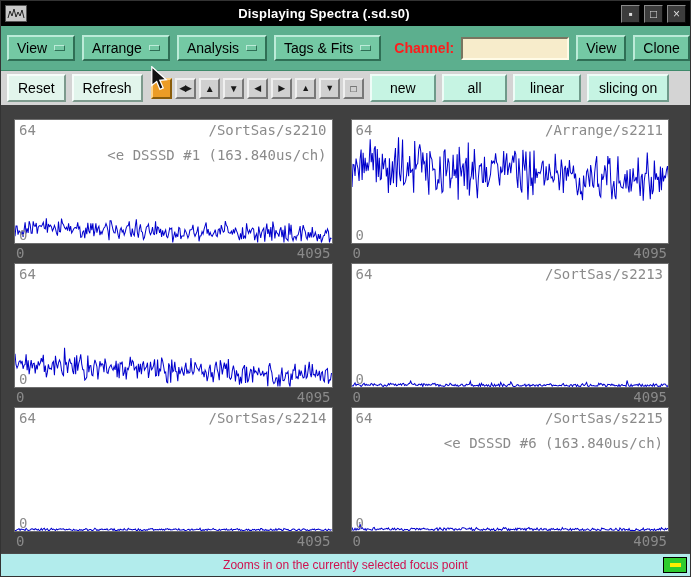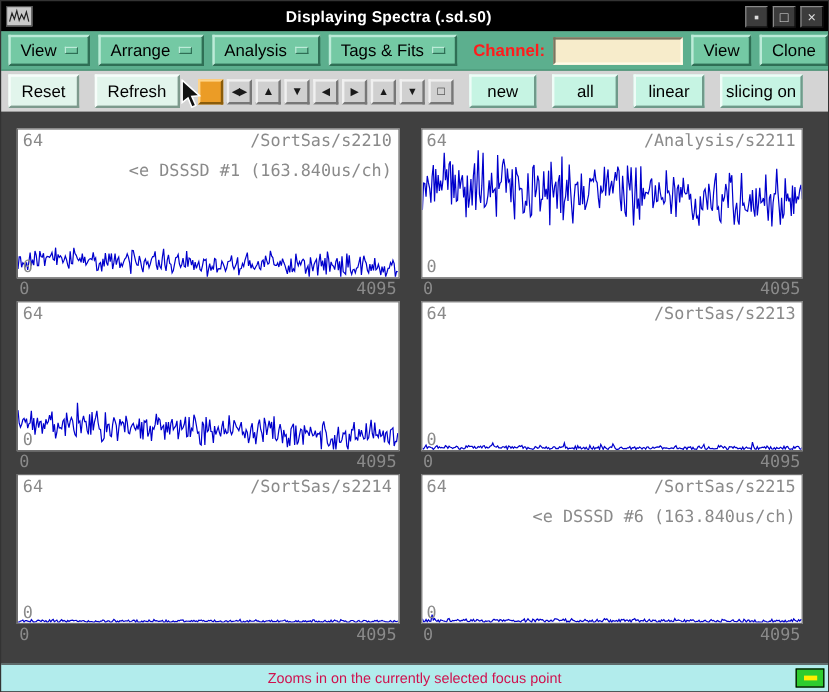--- a/index.html
+++ b/index.html
@@ -12,35 +12,35 @@
   .titlebar { height:25px; background:#000; color:#fff; display:flex; align-items:center;
               padding:0 4px; gap:4px; flex:0 0 auto; }
   .app-icon { width:22px; height:17px; background:#c9c9c9; border:1px solid #555;
               display:flex; align-items:center; justify-content:center; }
   .titlebar .title { flex:1; text-align:center; font-weight:bold; font-size:13px; letter-spacing:0.2px; }
   .tb-btn { width:19px; height:18px; background:#3c3c3c; border:1px solid;
             border-color:#8a8a8a #0a0a0a #0a0a0a #8a8a8a; color:#ddd;
             display:flex; align-items:center; justify-content:center; font-size:12px; line-height:1; }
 
   
-  .menubar { height:33px; background:#5caf8e; display:flex; align-items:center;
+  .menubar { height:45px; background:#5caf8e; display:flex; align-items:center;
              padding:0 6px; gap:7px; flex:0 0 auto; border-bottom:1px solid #3f8a6b; }
   .menu-btn, .green-btn { background:#74c9a4; border:2px solid; border-color:#bcebd8 #2f6f55 #2f6f55 #bcebd8;
              padding:3px 8px; font-size:14px; color:#000; display:flex; align-items:center; gap:7px;
              white-space:nowrap; cursor:default; }
   .menu-ind { width:11px; height:6px; background:#74c9a4; border:1px solid;
               border-color:#bcebd8 #2f6f55 #2f6f55 #bcebd8; }
   .channel-label { color:#ff1c1c; font-weight:bold; font-size:14px; margin-left:6px; }
   .channel-input { width:108px; height:23px; background:#f7eccb; border:2px solid;
                    border-color:#7a7560 #fffbe6 #fffbe6 #7a7560; font-size:13px; padding:0 4px;
                    font-family:"Liberation Sans",sans-serif; }
 
   
   .toolbar { height:34px; background:#d4d4d4; display:flex; align-items:center;
-             padding:0 6px; gap:13px; flex:0 0 auto; }
+             padding:0 6px; gap:6px; flex:0 0 auto; }
   .pale-btn { background:#e2f5ec; border:2px solid; border-color:#f7fdfa #7d9a8d #7d9a8d #f7fdfa;
               padding:4px 9px; font-size:14px; color:#000; white-space:nowrap; }
   .navgroup { display:flex; gap:3px; align-items:center; margin-left:2px; }
   .nav-btn { width:21px; height:21px; background:#d0d0d0; border:2px solid;
              border-color:#f0f0f0 #777 #777 #f0f0f0; display:flex; align-items:center;
              justify-content:center; font-size:9px; letter-spacing:-1px; color:#1a1a1a; padding:0; }
   .nav-btn.big { font-size:10px; }
   .nav-btn.active { background:#eb9c26; border-color:#ffd489 #8a5c0a #8a5c0a #ffd489; }
   .wide-btn { background:#c6f4e3; border:2px solid; border-color:#eefcf7 #6f9a8a #6f9a8a #eefcf7;
               padding:4px 0; font-size:14px; color:#000; text-align:center; white-space:nowrap; }
@@ -155,21 +155,21 @@
           <span>4095</span>
         </div>
       </div>
 
       <div class="panel">
         <div class="plot">
           <svg viewBox="0 0 313 123" preserveAspectRatio="none">
             <polyline fill="none" stroke-width="1" points="0,67.0 1,44.5 2,44.8 3,55.9 4,38.6 5,44.4 6,49.0 7,61.0 8,39.2 9,29.5 10,59.9 11,32.8 12,53.1 13,37.9 14,51.1 15,42.5 16,50.6 17,41.7 18,19.3 19,42.2 20,33.1 21,50.2 22,28.8 23,26.3 24,62.3 25,29.1 26,57.0 27,37.7 28,59.7 29,58.8 30,33.8 31,49.3 32,41.9 33,38.0 34,56.5 35,47.7 36,73.0 37,38.3 38,65.1 39,56.6 40,41.2 41,63.2 42,38.7 43,28.0 44,67.0 45,44.0 46,17.3 47,53.9 48,61.1 49,46.3 50,19.4 51,64.7 52,63.6 53,61.2 54,54.8 55,42.2 56,56.3 57,36.0 58,52.9 59,50.6 60,49.3 61,72.7 62,21.1 63,49.4 64,44.7 65,43.5 66,29.4 67,24.4 68,31.3 69,52.5 70,32.4 71,43.5 72,41.8 73,60.6 74,33.1 75,57.4 76,74.8 77,31.2 78,37.3 79,39.3 80,50.0 81,48.9 82,49.6 83,69.5 84,68.8 85,59.4 86,63.4 87,36.4 88,57.9 89,72.5 90,71.0 91,31.7 92,29.5 93,56.2 94,50.2 95,38.3 96,42.9 97,68.2 98,58.1 99,58.0 100,34.7 101,56.0 102,49.3 103,58.1 104,34.2 105,79.7 106,26.9 107,45.3 108,56.5 109,47.3 110,43.4 111,65.9 112,43.4 113,37.9 114,69.5 115,22.5 116,75.6 117,60.4 118,55.9 119,41.9 120,59.4 121,29.1 122,48.7 123,64.0 124,78.2 125,57.8 126,45.7 127,45.9 128,43.4 129,62.3 130,62.4 131,36.7 132,62.2 133,47.0 134,66.9 135,63.3 136,59.1 137,54.2 138,40.4 139,43.0 140,41.2 141,43.0 142,33.4 143,42.3 144,44.3 145,56.9 146,65.4 147,46.6 148,52.4 149,50.8 150,31.0 151,55.0 152,41.3 153,33.2 154,54.9 155,47.7 156,42.7 157,53.1 158,43.2 159,35.5 160,42.6 161,30.8 162,34.3 163,57.9 164,67.9 165,38.4 166,53.6 167,68.9 168,72.6 169,29.9 170,43.8 171,50.7 172,31.5 173,53.6 174,79.8 175,57.3 176,31.6 177,65.9 178,57.5 179,75.1 180,30.5 181,63.4 182,48.6 183,58.0 184,52.3 185,52.5 186,53.5 187,50.1 188,42.8 189,40.7 190,65.4 191,59.9 192,46.4 193,60.0 194,59.4 195,43.9 196,52.2 197,58.0 198,56.9 199,61.7 200,59.5 201,33.8 202,52.4 203,51.2 204,55.3 205,70.3 206,57.2 207,39.6 208,48.5 209,72.9 210,49.3 211,45.8 212,60.8 213,47.9 214,56.5 215,40.1 216,52.1 217,53.7 218,53.1 219,45.5 220,58.4 221,53.6 222,66.0 223,75.2 224,69.2 225,57.7 226,74.1 227,72.0 228,80.1 229,55.5 230,66.0 231,66.8 232,51.6 233,49.5 234,57.4 235,66.8 236,45.1 237,52.6 238,65.3 239,67.6 240,52.5 241,42.7 242,36.2 243,66.8 244,64.7 245,75.4 246,77.1 247,53.8 248,59.9 249,56.2 250,45.3 251,51.2 252,65.3 253,36.1 254,44.2 255,38.0 256,63.1 257,79.3 258,67.1 259,61.0 260,75.8 261,79.2 262,58.8 263,36.2 264,63.4 265,61.4 266,66.8 267,67.5 268,68.1 269,61.8 270,54.0 271,68.4 272,50.4 273,66.2 274,72.5 275,48.9 276,71.5 277,61.7 278,48.4 279,61.0 280,60.1 281,57.0 282,63.5 283,37.5 284,61.6 285,75.9 286,56.9 287,53.9 288,80.8 289,60.9 290,53.4 291,53.5 292,32.6 293,51.7 294,64.7 295,79.3 296,56.9 297,74.1 298,70.2 299,40.5 300,59.6 301,53.3 302,59.9 303,56.8 304,72.0 305,46.6 306,70.3 307,47.9 308,61.5 309,56.3 310,57.6 311,50.1 312,46.1 313,57.9" stroke="#0000cc"></polyline>
           </svg>
           <span class="mono pl-ymax">64</span>
-          <span class="mono pl-name">/Analysis/s2211</span>
+          <span class="mono pl-name">/Arrange/s2211</span>
           <span class="mono pl-annot"></span>
           <span class="mono pl-ymin">0</span>
         </div>
         <div class="xaxis mono">
           <span>0</span>
           <span>4095</span>
         </div>
       </div>
 
       <div class="panel">

